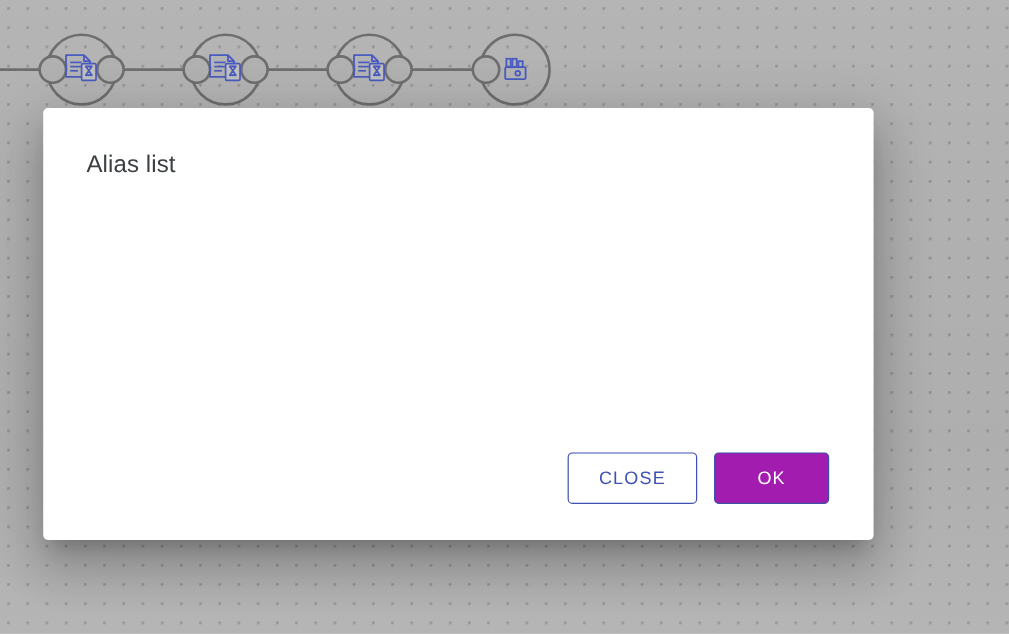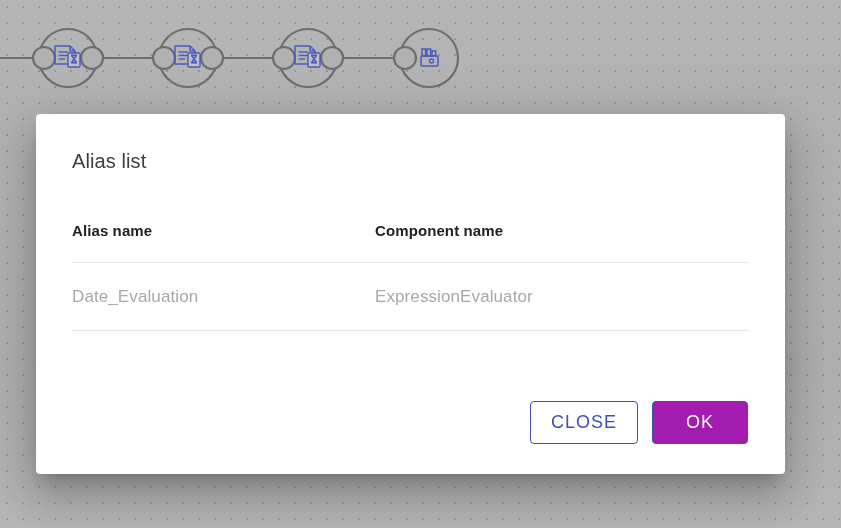--- a/index.html
+++ b/index.html
@@ -42,22 +42,22 @@
     left: 0;
     top: 0;
     width: 500px;
     height: 120px;
   }
 
   
   #dialog {
     position: absolute;
     left: 36px;
-    top: 114px;
-    width: 749px;
+    top: 90px;
+    width: 692px;
     height: 360px;
     background: #ffffff;
     border-radius: 4px;
     box-shadow: 0 11px 15px -7px rgba(0,0,0,0.20),
                 0 24px 38px 3px rgba(0,0,0,0.14),
                 0 9px 46px 8px rgba(0,0,0,0.12);
     box-sizing: border-box;
   }
 
   #dialog-title {
@@ -106,21 +106,21 @@
   #dialog-actions {
     position: absolute;
     right: 37px;
     bottom: 30px;
     display: flex;
     align-items: center;
     gap: 14px;
   }
   .btn {
     font-family: "Liberation Sans", sans-serif;
-    font-size: 18px;
+    font-size: 15px;
     font-weight: 500;
     letter-spacing: 1.0px;
     border-radius: 4px;
     cursor: pointer;
     height: 43px;
     box-sizing: border-box;
     display: inline-flex;
     align-items: center;
     justify-content: center;
     padding: 0 20px;
@@ -210,34 +210,20 @@
       <g transform="translate(419,47)">
         <use href="#icon-db-output"></use>
       </g>
     </g>
   </svg>
 
   <div id="dialog">
 
     <div id="dialog-title">Alias list</div>
 
-    <table id="alias-table">
-      <thead>
-        <tr>
-          <th class="col-alias">Alias name</th>
-          <th class="col-component">Component name</th>
-        </tr>
-      </thead>
-      <tbody>
-        <tr>
-          <td>Date_Evaluation</td>
-          <td>ExpressionEvaluator</td>
-        </tr>
-      </tbody>
-    </table>
 
     <div id="dialog-actions">
       <div class="btn btn-outline">CLOSE</div>
       <div class="btn btn-filled">OK</div>
     </div>
 
   </div>
 </div>
 
 </body></html>

